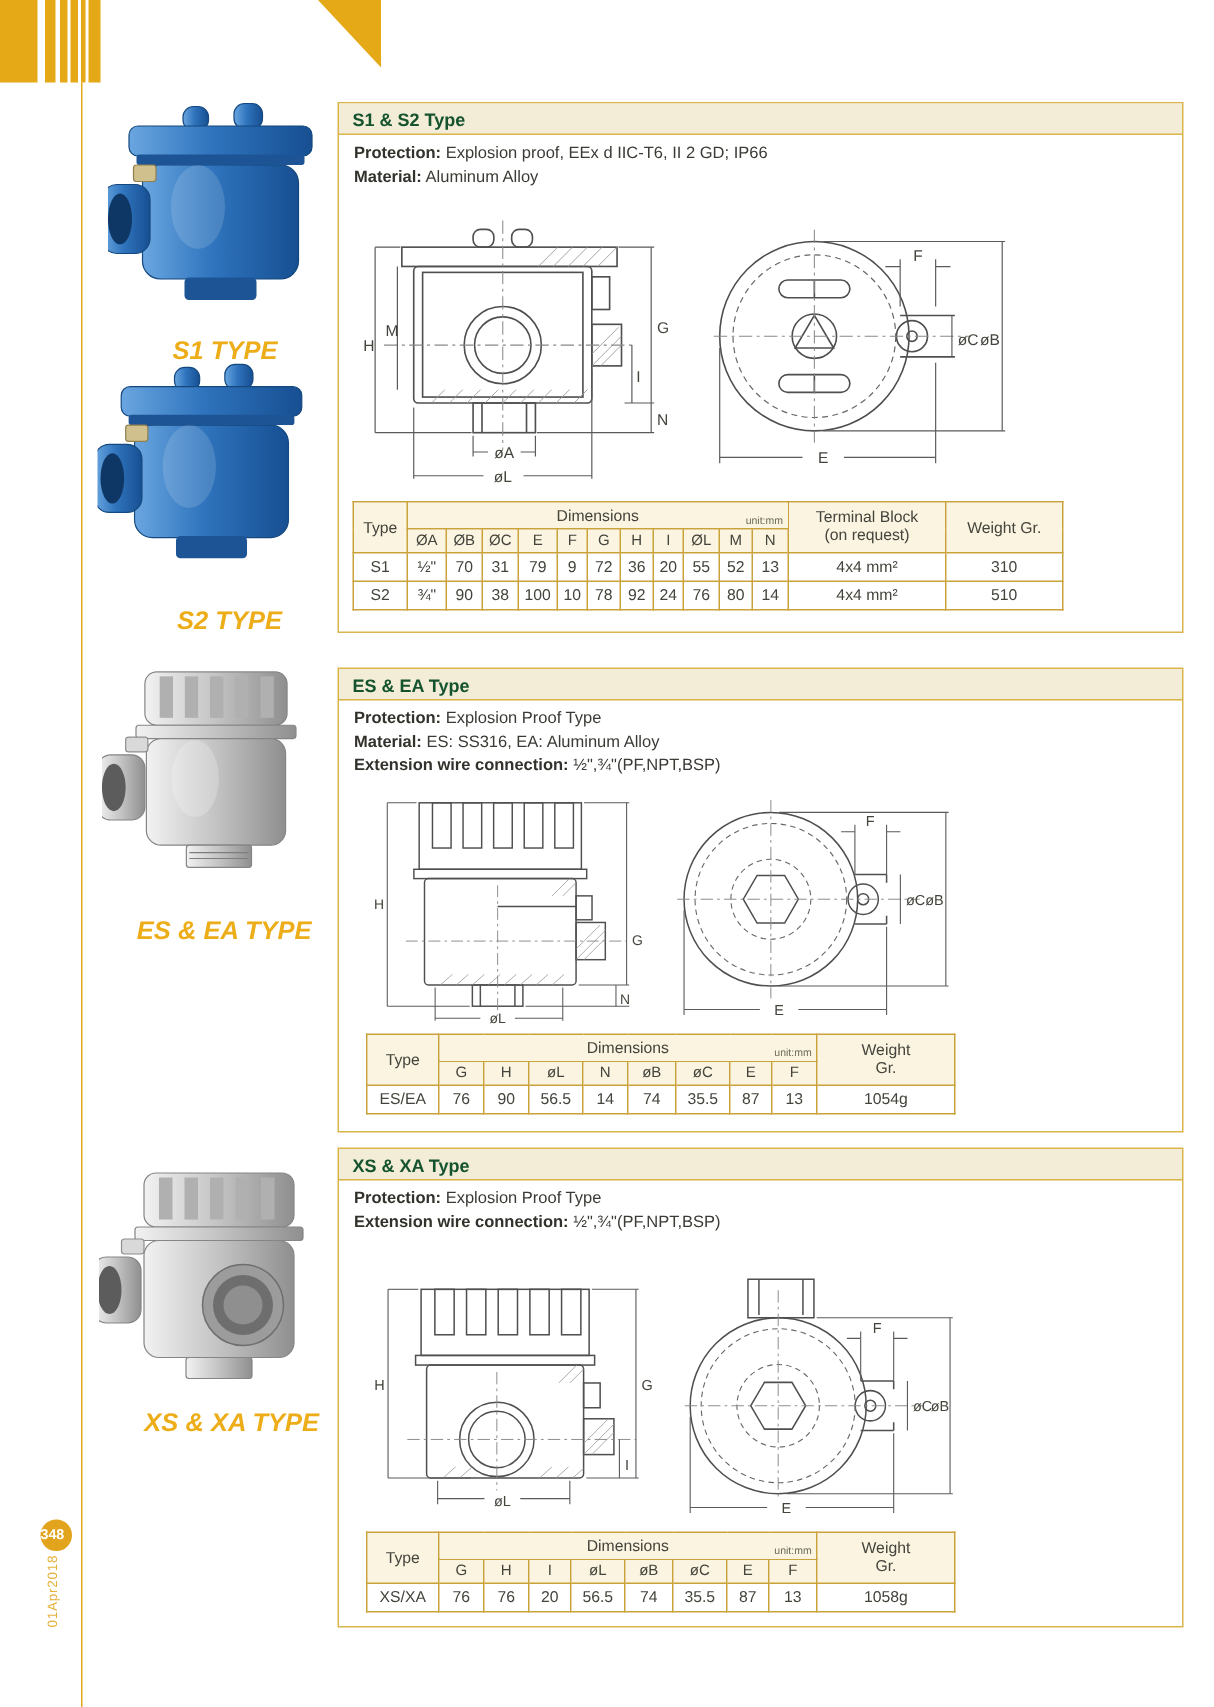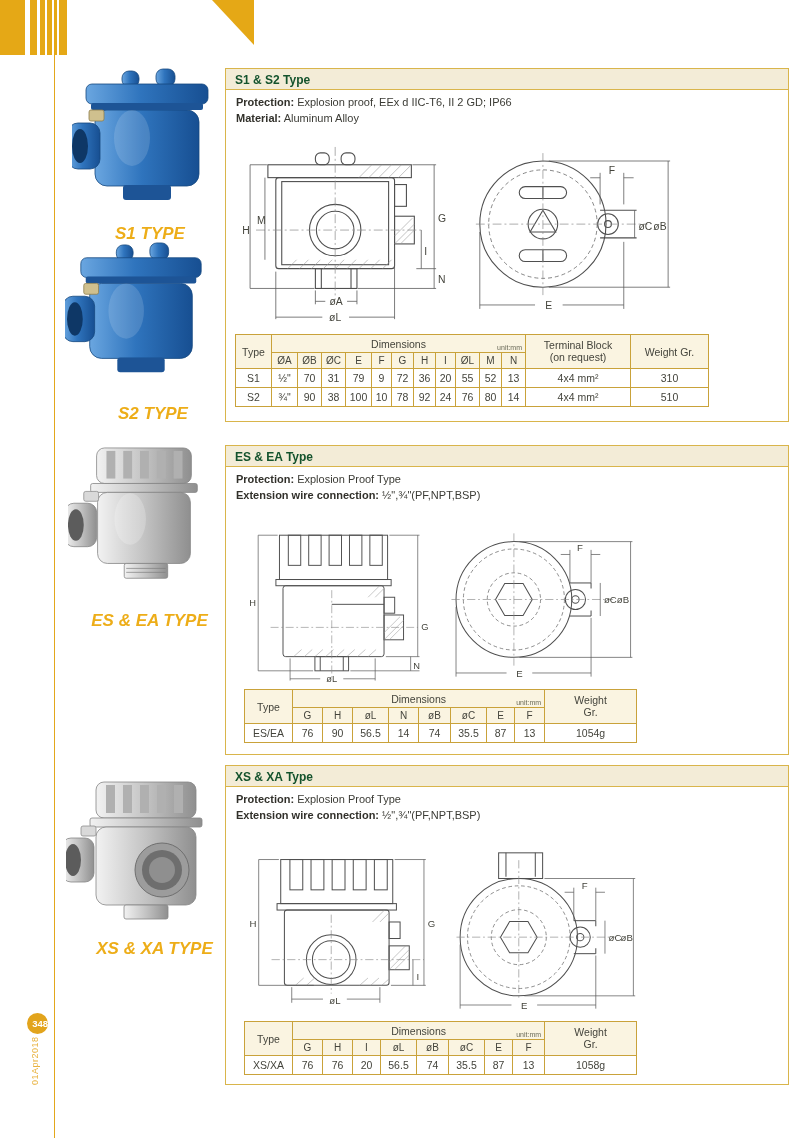--- a/index.html
+++ b/index.html
@@ -2,21 +2,21 @@
 <html><head>
 <meta charset="utf-8">
 <style>
   html,body{margin:0;padding:0;background:#ffffff;}
   #page{position:relative;width:809px;height:1138px;background:#fff;font-family:"Liberation Sans",sans-serif;overflow:hidden;color:#3b3b35;}
 
   
   .corner{position:absolute;left:0;top:0;}
   .tri{position:absolute;left:212px;top:0;width:42px;height:45px;background:#E5A816;clip-path:polygon(0 0,100% 0,100% 100%);}
   .vline{position:absolute;left:54px;top:55px;width:1px;height:1083px;background:#E3A71B;}
-  .badge{position:absolute;left:27px;top:1013px;width:21px;height:21px;border-radius:50%;background:#E2A41C;color:#fff;font-size:9.5px;font-weight:bold;text-align:right;line-height:21px;}
+  .badge{position:absolute;left:27px;top:1013px;width:21px;height:21px;border-radius:50%;background:#E2A41C;color:#fff;font-size:9.5px;font-weight:bold;text-align:left;line-height:21px;}
   .pdate{position:absolute;left:30px;top:1085px;color:#E8B13C;font-size:9px;transform:rotate(-90deg);transform-origin:left top;white-space:nowrap;letter-spacing:.5px;}
 
   
   .photo{position:absolute;}
   .ptype-label{position:absolute;color:#EDAD18;font-style:italic;font-weight:bold;font-size:17px;text-align:center;white-space:nowrap;}
 
   
   .panel{position:absolute;left:225px;width:564px;background:#fff;border:1px solid #D9B54B;box-sizing:border-box;}
   .panel-header{height:21px;background:#F3ECD7;border-bottom:1px solid #D9B54B;font-size:12px;font-weight:bold;color:#14532d;padding:4px 0 0 9px;box-sizing:border-box;}
   .specs{position:absolute;left:10px;font-size:11px;color:#3b3b35;line-height:15.5px;}
@@ -356,20 +356,21 @@
             <td>510</td>
       </tr>
     </tbody>
       </table>
   </div>
 
   <div class="panel" style="top:445px;height:310px">
     <div class="panel-header">ES &amp; EA Type</div>
     <div class="specs" style="top:26px">
       <div class="spec"><b>Protection:</b> <span>Explosion Proof Type</span></div>
+      <div class="spec"><b>Material:</b> <span>ES: SS316, EA: Aluminum Alloy</span></div>
       <div class="spec"><b>Extension wire connection:</b> <span>½",¾"(PF,NPT,BSP)</span></div>
     </div>
 
     <svg class="dwg" style="left:18px;top:82px" width="195" height="158" viewBox="0 0 220 178">
       <g class="outline">
         <rect x="40" y="8" width="122" height="50"></rect>
         <rect x="50" y="8" width="14" height="34"></rect>
           <rect x="73" y="8" width="14" height="34"></rect>
           <rect x="96" y="8" width="14" height="34"></rect>
           <rect x="119" y="8" width="14" height="34"></rect>

